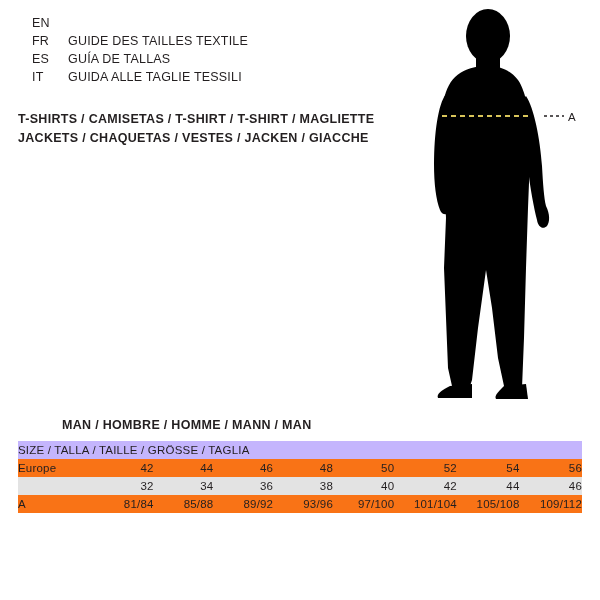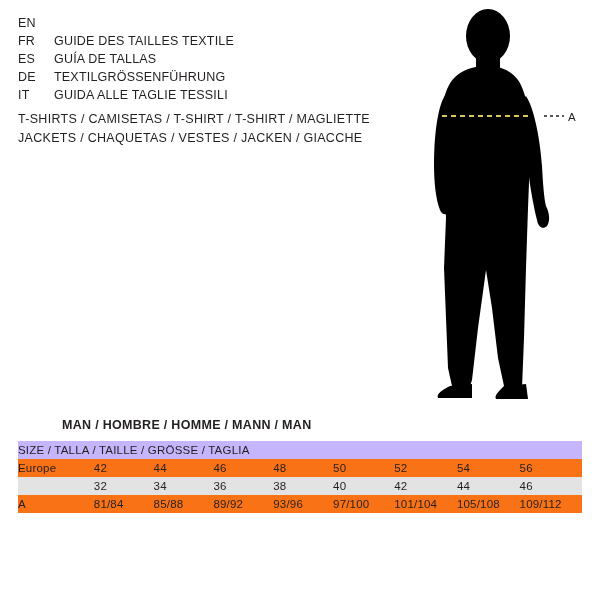--- a/index.html
+++ b/index.html
@@ -17,21 +17,21 @@
   }
   .page {
     position: relative;
     width: 600px;
     height: 600px;
   }
 
   
   .legend {
     position: absolute;
-    left: 18px;
+    left: 32px;
     top: 14px;
     width: 360px;
   }
   .legend-row {
     display: flex;
     align-items: baseline;
     height: 18px;
     line-height: 18px;
   }
   .legend-code {
@@ -49,21 +49,21 @@
 
   
   .garment-heads {
     position: absolute;
     left: 18px;
     top: 110px;
     width: 400px;
   }
   .garment-line {
     font-size: 12.5px;
-    font-weight: normal;
+    font-weight: bold;
     letter-spacing: 0.3px;
     line-height: 19px;
     white-space: nowrap;
     color: #231f20;
   }
 
   
   .figure-wrap {
     position: absolute;
     left: 400px;
@@ -118,21 +118,21 @@
   }
   tr.row-plain td {
     background: #f97316;
   }
   td.label-cell {
     width: 86px;
     padding-left: 2px;
   }
   td.val {
     width: 68px;
-    text-align: left;
+    text-align: right;
     margin-top: 32px;
   }
 
   .footnote {
     position: absolute;
     left: 18px;
     top: 550px;
     font-size: 11.5px;
     letter-spacing: 0.2px;
     color: #231f20;
@@ -147,24 +147,20 @@
     <div class="legend-row">
       <span class="legend-code">EN</span>
     </div>
     <div class="legend-row">
       <span class="legend-code">FR</span>
       <span class="legend-text">GUIDE DES TAILLES TEXTILE</span>
     </div>
     <div class="legend-row">
       <span class="legend-code">ES</span>
       <span class="legend-text">GUÍA DE TALLAS</span>
-    </div>
-    <div class="legend-row">
-      <span class="legend-code">DE</span>
-      <span class="legend-text">TEXTILGRÖSSENFÜHRUNG</span>
     </div>
     <div class="legend-row">
       <span class="legend-code">IT</span>
       <span class="legend-text">GUIDA ALLE TAGLIE TESSILI</span>
     </div>
   </div>
 
   <div class="garment-heads">
     <div class="garment-line">T-SHIRTS / CAMISETAS / T-SHIRT / T-SHIRT / MAGLIETTE</div>
     <div class="garment-line">JACKETS / CHAQUETAS / VESTES / JACKEN / GIACCHE</div>

